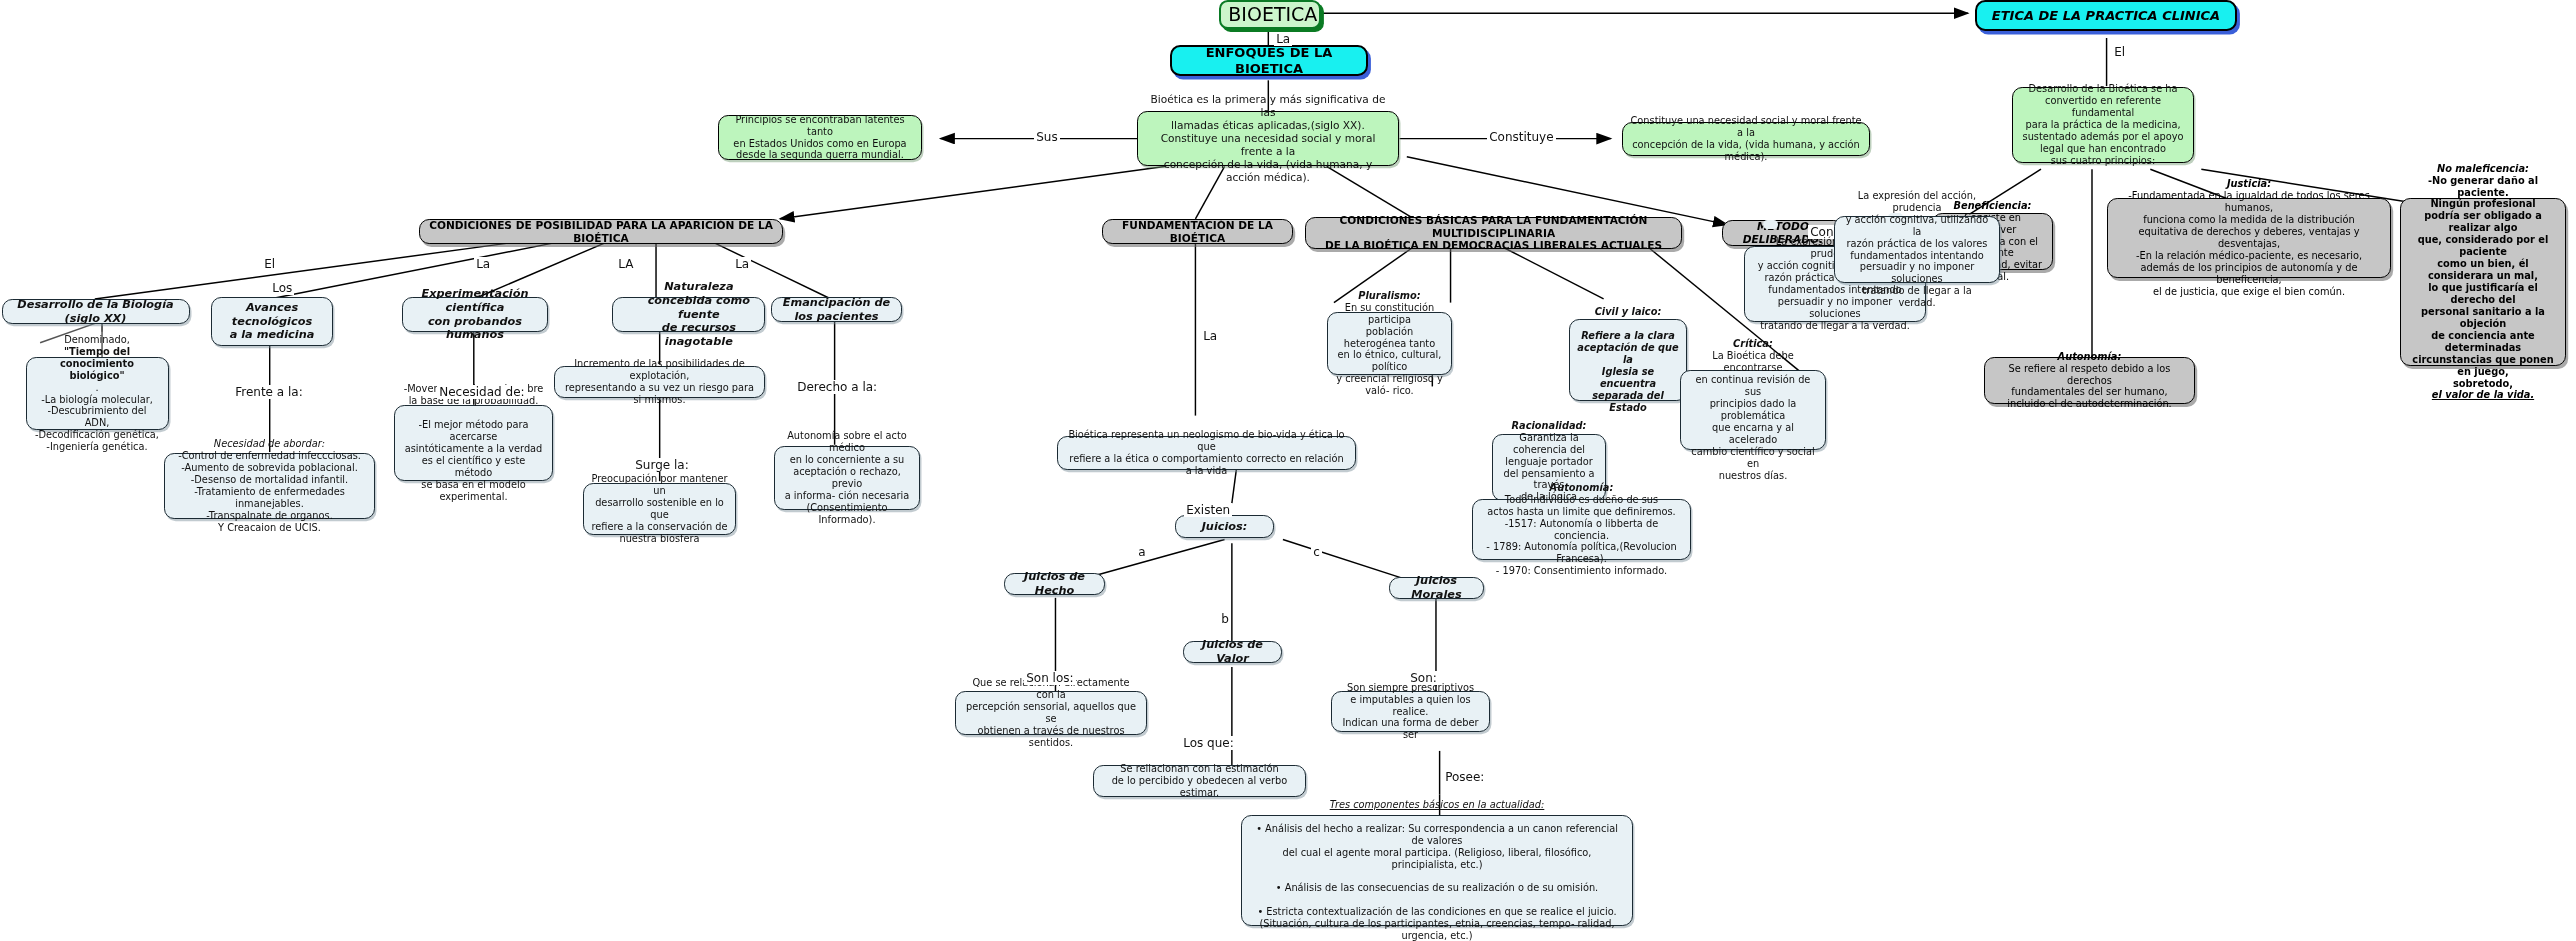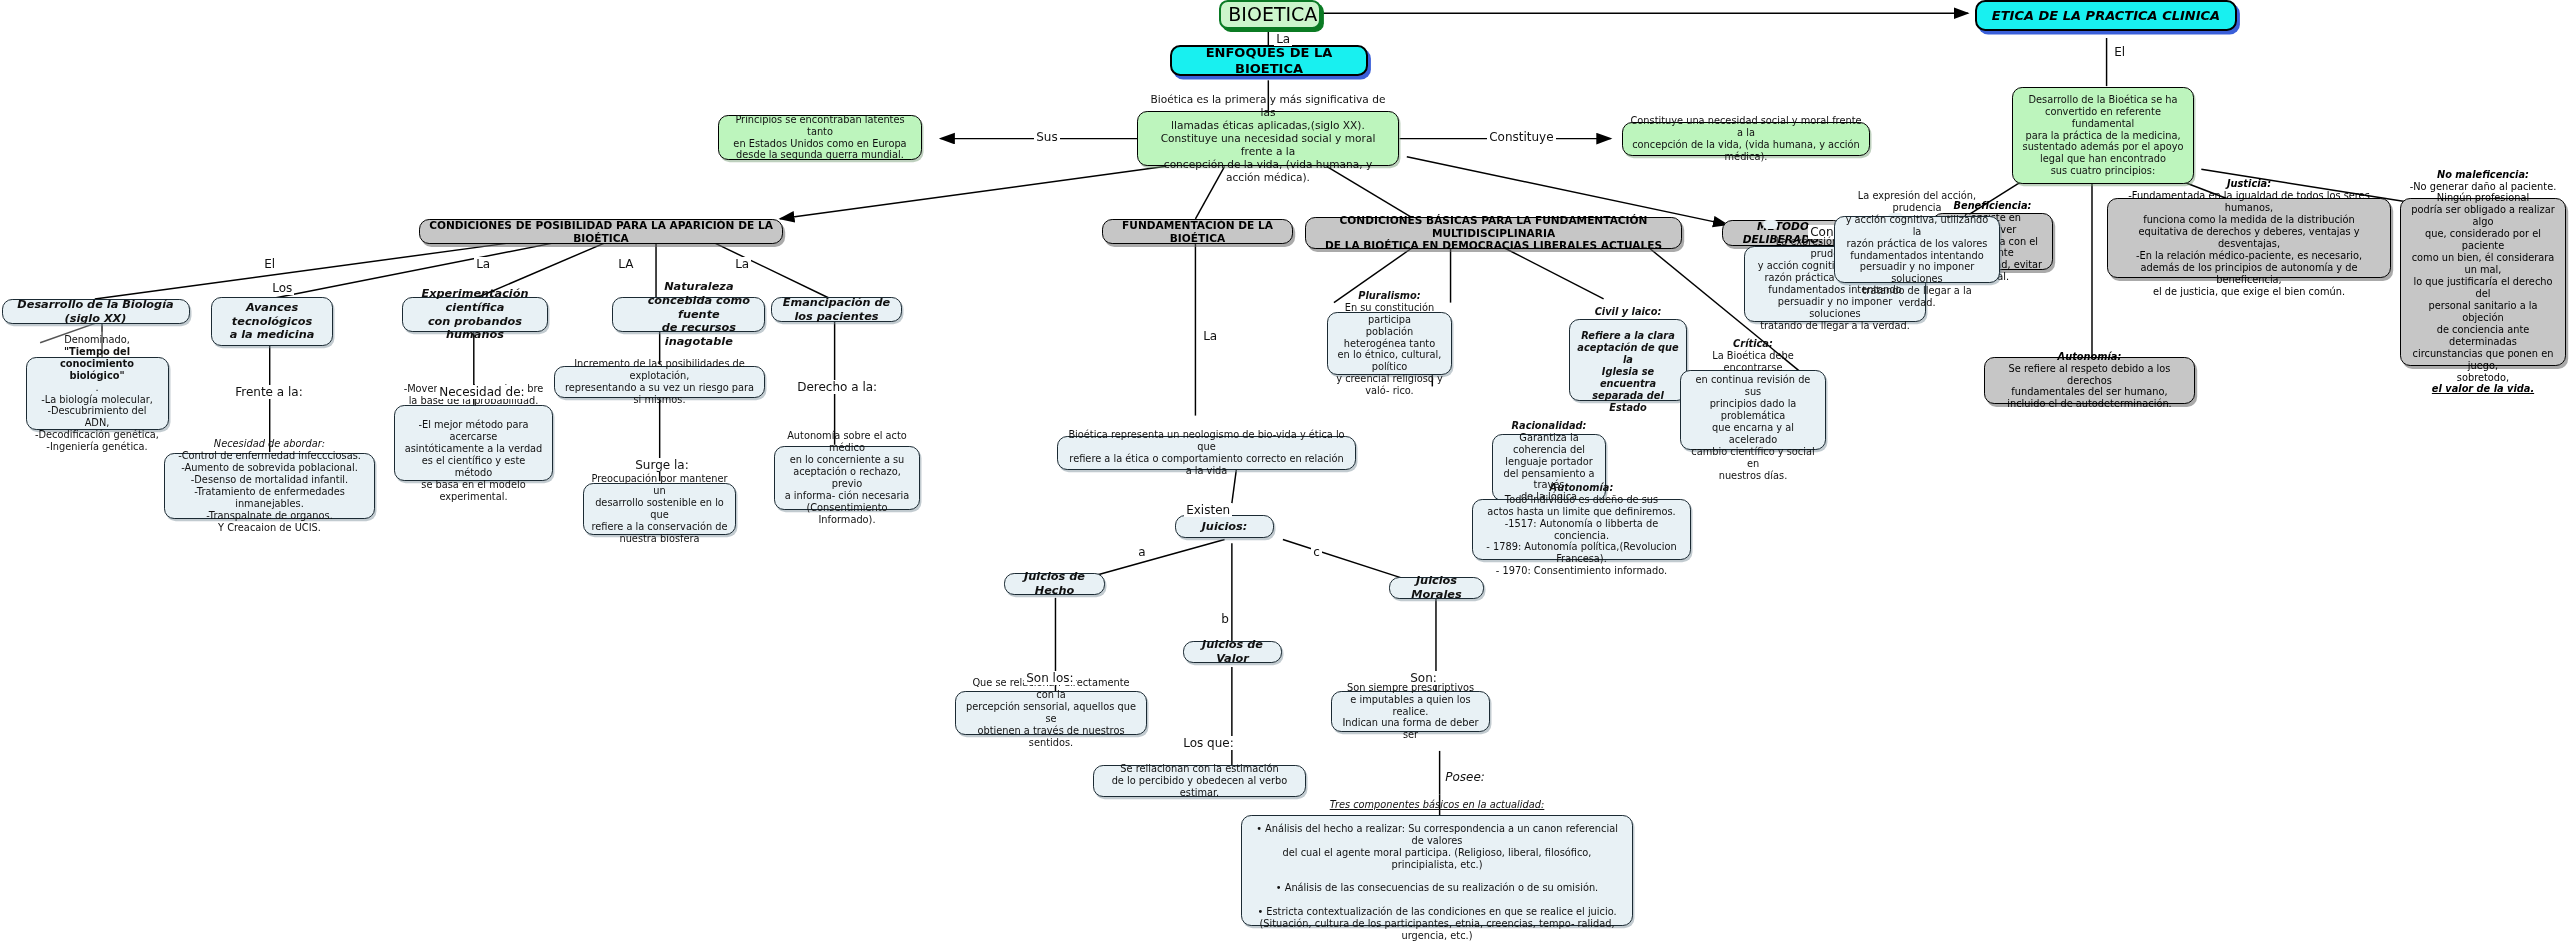--- a/index.html
+++ b/index.html
@@ -129,21 +129,21 @@
   <div class="node green f14" style="left:1137px;top:111px;width:262px;height:55px;">
       <span>Bioética es la primera y más significativa  de las
 llamadas éticas aplicadas,(siglo XX).
 Constituye una necesidad social y moral frente a la
 concepción de la vida, (vida humana, y acción médica).</span>
     </div>
   <div class="node green f13" style="left:1622px;top:122px;width:248px;height:34px;">
       <span>Constituye una necesidad social y moral frente a la
 concepción de la vida, (vida humana, y acción médica).</span>
     </div>
-  <div class="node green f13" style="left:2012px;top:87px;width:182px;height:97px;">
+  <div class="node green f13" style="left:2012px;top:87px;width:182px;height:76px;">
       <span>Desarrollo de la Bioética se ha
 convertido en referente fundamental
 para la práctica de la medicina,
 sustentado además por el apoyo
 legal que han encontrado
 sus cuatro principios:</span>
     </div>
 
   <div class="lbl" style="left:1034px;top:130px;"><span>Sus</span></div>
   <div class="lbl" style="left:1487px;top:130px;"><span>Constituye</span></div>
@@ -286,21 +286,21 @@
 (Situación, cultura de los participantes, etnia, creencias, tempo- ralidad, urgencia, etc.)</span></span>
   </div>
 
   <div class="lbl" style="left:1184px;top:503px;"><span>Existen</span></div>
   <div class="lbl" style="left:1136px;top:545px;"><span>a</span></div>
   <div class="lbl" style="left:1219px;top:612px;"><span>b</span></div>
   <div class="lbl" style="left:1311px;top:545px;"><span>c</span></div>
   <div class="lbl" style="left:1024px;top:671px;"><span>Son los:</span></div>
   <div class="lbl" style="left:1181px;top:736px;"><span>Los que:</span></div>
   <div class="lbl" style="left:1408px;top:671px;"><span>Son:</span></div>
-  <div class="lbl" style="left:1443px;top:770px;font-style:italic;"><span>Posee:</span></div>
+  <div class="lbl" style="left:1443px;top:770px;"><span>Posee:</span></div>
 
   <div class="node blue f13" style="left:1327px;top:312px;width:125px;height:63px;">
     <span><b><i>Pluralismo:</i></b>
 <span>En su constitución participa
 población heterogénea tanto
 en lo étnico, cultural, político
 y creencial religioso y való- rico.</span></span>
   </div>
 
   <div class="node blue f13" style="left:1492px;top:434px;width:114px;height:67px;">
@@ -350,21 +350,21 @@
   <div class="node grey f13" style="left:2107px;top:198px;width:284px;height:80px;">
     <span><b><i>Justicia:</i></b>
 <span>-Fundamentada en la igualdad de todos los seres humanos,
 funciona como la medida de la distribución
 equitativa de derechos y deberes, ventajas y desventajas,
 -En la relación médico-paciente, es necesario,
 además de los principios de autonomía y de beneficencia,
 el de justicia, que exige el bien común.</span></span>
   </div>
 
-  <div class="node grey f13" style="left:2400px;top:198px;width:166px;height:168px;">
+  <div class="node grey f13" style="left:2400px;top:198px;width:166px;height:168px;font-weight:bold;">
     <span><b><i>No maleficencia:</i></b>
 <span>-No generar daño al paciente.
 Ningún profesional
 podría ser obligado a realizar algo
 que, considerado por el paciente
 como un bien, él considerara un mal,
 lo que justificaría el derecho del
 personal sanitario a la objeción
 de conciencia ante determinadas
 circunstancias que ponen en juego,

